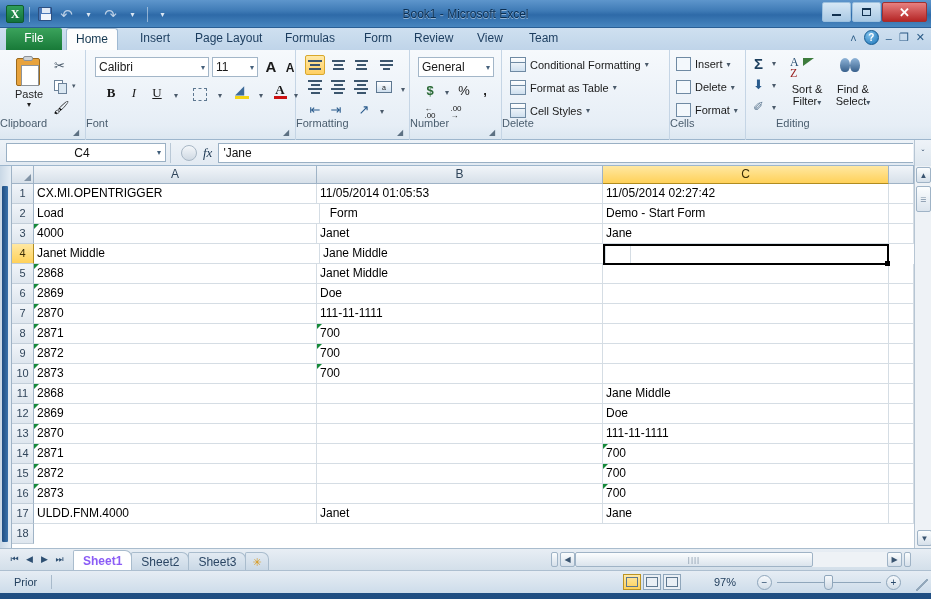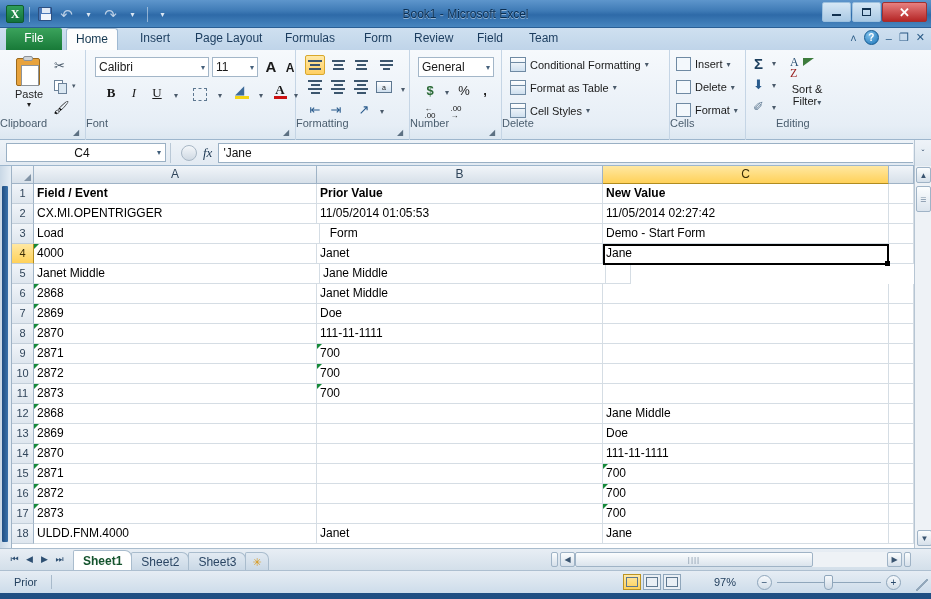--- a/index.html
+++ b/index.html
@@ -283,21 +283,21 @@
   .navbtns { display:flex; gap:2px; padding-left:8px; color:#2d4f72; font-size:9px; }
   .navbtns span { width:13px;text-align:center; }
   .stab {
     height:19px; line-height:18px; padding:0 9px; margin-top:3px;
     font-size:12px; color:#2a4563;
     background:linear-gradient(180deg,#e2eaf2,#c8d7e5);
     border:1px solid #a9bccd; border-bottom:none;
     border-radius: 2px 7px 0 0; margin-left:-1px;
   }
   .stab.active {
-    background:#fff; color:#14532d; font-weight:bold;
+    background:#fff; color:#8b5cf6; font-weight:bold;
     border-color:#a9bccd; height:21px; line-height:20px; margin-top:15px;
   }
   .stab.addtab { padding:0 6px; }
   .hsb {
     position:absolute; right:20px; top:551px; width:360px; height:16px;
     display:flex; align-items:center;
   }
   .hsb-btn {
     width:15px;height:15px;border:1px solid #9fb3c6;border-radius:2px;
     background:linear-gradient(180deg,#fbfdfe,#d6e0ea);
@@ -384,21 +384,21 @@
   </div>
 
   <div class="tabstrip">
     <div class="tab file" style="left:6px;width:56px;text-align:center;">File</div>
     <div class="tab active" style="left:66px;">Home</div>
     <div class="tab" style="left:131px;">Insert</div>
     <div class="tab" style="left:186px;">Page Layout</div>
     <div class="tab" style="left:276px;">Formulas</div>
     <div class="tab" style="left:355px;">Form</div>
     <div class="tab" style="left:405px;">Review</div>
-    <div class="tab" style="left:468px;">Field</div>
+    <div class="tab" style="left:468px;">View</div>
     <div class="tab" style="left:520px;">Team</div>
     <div class="ribbon-right">
       <span class="mini-btn">˄</span>
       <span class="help-ico">?</span>
       <span class="mini-btn">–</span>
       <span class="mini-btn">❐</span>
       <span class="mini-btn">✕</span>
     </div>
   </div>
 
@@ -584,20 +584,28 @@
       <div class="bigbtn" style="left:38px;top:5px;width:46px;">
         <div style="height:28px;position:relative;">
           <span style="position:absolute;left:6px;top:1px;font-size:12px;font-family:'Liberation Serif',serif;color:#234a6e;">A</span>
           <span style="position:absolute;left:6px;top:12px;font-size:12px;font-family:'Liberation Serif',serif;color:#9a2222;">Z</span>
           <span style="position:absolute;left:19px;top:3px;width:0;height:0;border-left:11px solid #3d7c3d;border-bottom:8px solid transparent;"></span>
         </div>
         <div>Sort &amp;</div>
         <div><span>Filter</span><span style="font-size:8px;color:#4a5a6a;">▾</span></div>
       </div>
 
+      <div class="bigbtn" style="left:84px;top:5px;width:46px;">
+        <div style="height:28px;position:relative;">
+          <span style="position:absolute;left:10px;top:3px;width:10px;height:14px;border-radius:50% 50% 45% 45%;background:linear-gradient(180deg,#8fb4d8,#39618c);"></span>
+          <span style="position:absolute;left:20px;top:3px;width:10px;height:14px;border-radius:50% 50% 45% 45%;background:linear-gradient(180deg,#8fb4d8,#39618c);"></span>
+        </div>
+        <div>Find &amp;</div>
+        <div><span>Select</span><span style="font-size:8px;color:#4a5a6a;">▾</span></div>
+      </div>
 
       <div class="grp-label" style="left:30px;width:95px;">Editing</div>
     </div>
   </div>
 
   <div class="fbar">
     <div class="namebox">
       <span class="nbv">C4</span>
       <span class="dd">▾</span>
     </div>
@@ -640,26 +648,20 @@
         <div class="rh">12</div>
         <div class="rh">13</div>
         <div class="rh">14</div>
         <div class="rh">15</div>
         <div class="rh">16</div>
         <div class="rh">17</div>
         <div class="rh">18</div>
       </div>
     <div class="cells" id="cells">
         <div class="crow">
-          <div class="cell bold" style="width: 283px;"><span style="white-space: pre;">Field / Event</span></div>
-          <div class="cell bold" style="width: 286px;"><span style="white-space: pre;">Prior Value</span></div>
-          <div class="cell bold" style="width: 286px;"><span style="white-space: pre;">New Value</span></div>
-          <div class="cell" style="width: 25px;"></div>
-        </div>
-        <div class="crow">
           <div class="cell" style="width: 283px;"><span style="white-space: pre;">CX.MI.OPENTRIGGER</span></div>
           <div class="cell" style="width: 286px;"><span style="white-space: pre;">11/05/2014 01:05:53</span></div>
           <div class="cell" style="width: 286px;"><span style="white-space: pre; text-align: center;">11/05/2014 02:27:42</span></div>
           <div class="cell" style="width: 25px;"></div>
         </div>
         <div class="crow">
           <div class="cell" style="width: 286px;"><span style="white-space: pre;">Load</span></div>
           <div class="cell" style="width: 283px;"><span style="white-space: pre;">  Form</span></div>
           <div class="cell" style="width: 286px;"><span style="white-space: pre;">Demo - Start Form</span></div>
           <div class="cell" style="width: 25px;"></div>

